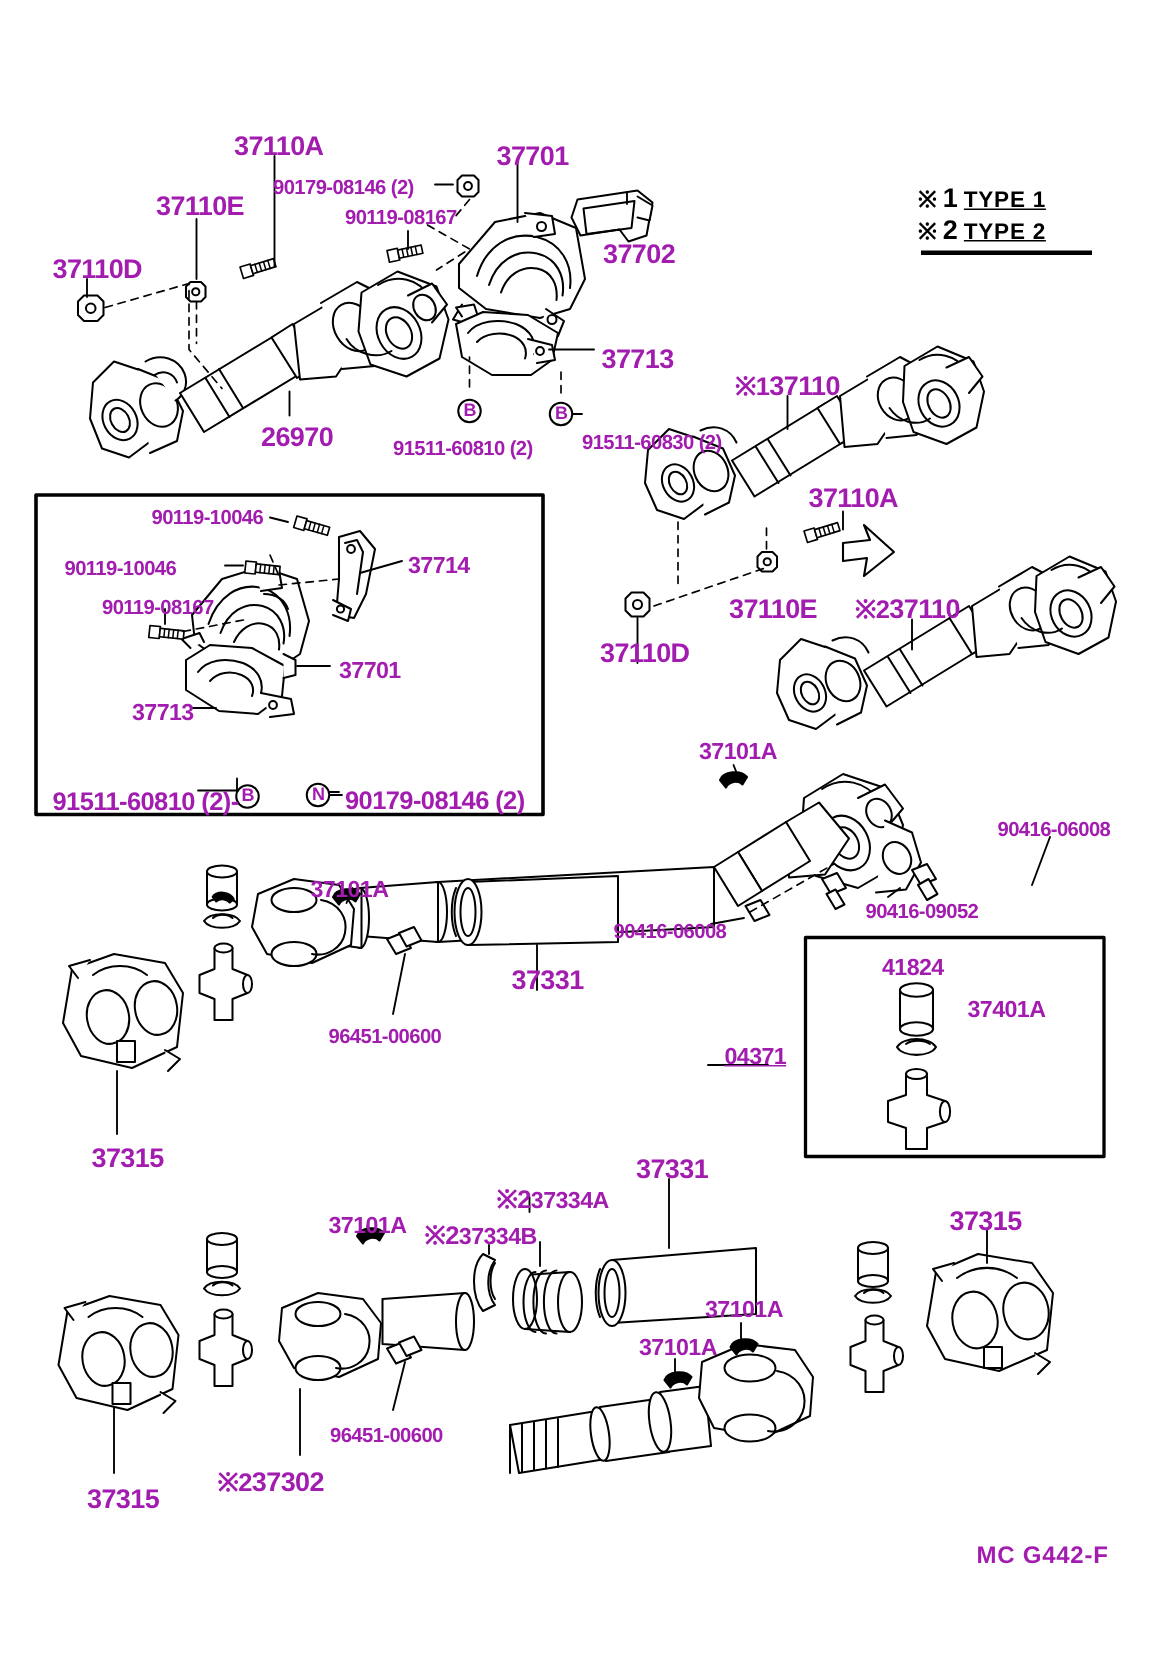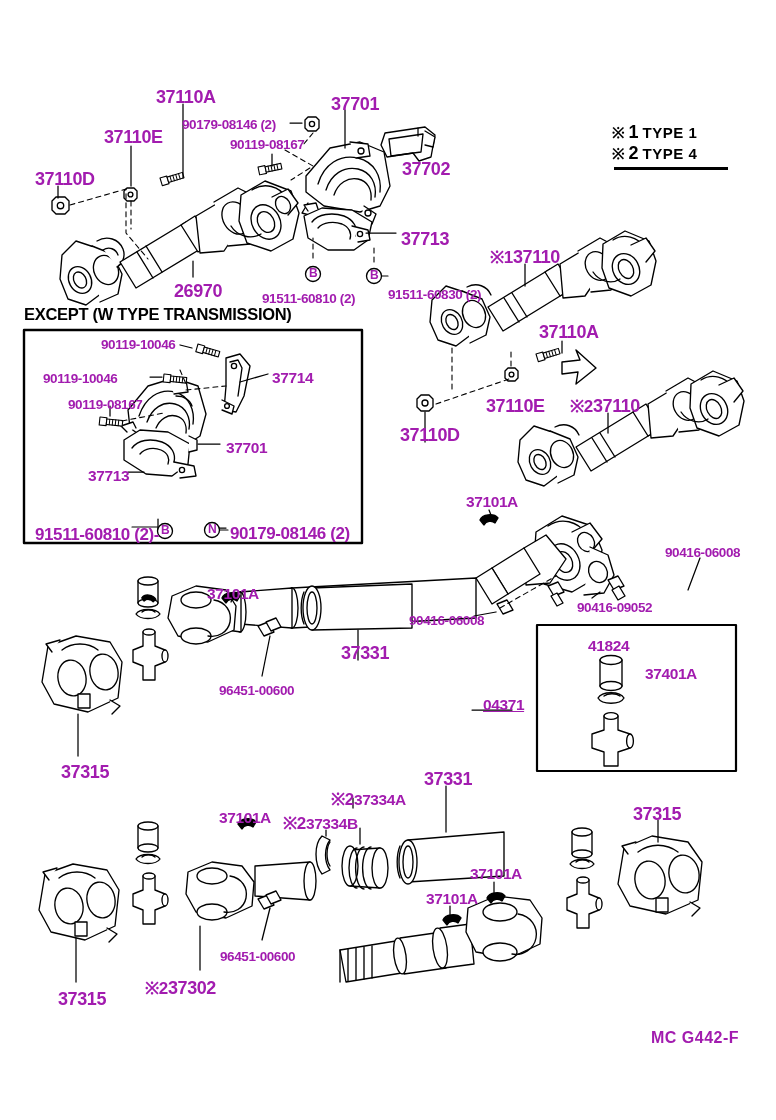--- a/index.html
+++ b/index.html
@@ -12,21 +12,21 @@
        letter-spacing:-0.4px;line-height:1;}
   .s18{font-size:18px;}
   .s16{font-size:15.5px;}
   .s14{font-size:13.5px;}
   .s13{font-size:17px;}
   .mk{font-size:17px;font-weight:bold;}
   .footer{font-size:16px;font-weight:bold;letter-spacing:0.5px;}
   .legend{position:absolute;left:612px;top:122px;}
   .legend .row{display:flex;align-items:baseline;gap:4px;height:21px;}
   .legend .num{font-size:18px;font-weight:bold;}
-  .legend .ty{font-size:15px;font-weight:bold;letter-spacing:0.5px;}
+  .legend .ty{font-size:15px;font-weight:bold;letter-spacing:0.5px;text-decoration:underline;}
   .legend .rule{width:114px;height:2.5px;background:#000;margin-top:3px;margin-left:2px;}
   .star{display:inline-block;font-size:15px;font-weight:bold;line-height:1;}
   .exceptline{position:absolute;left:24px;top:305px;font-size:16.5px;font-weight:bold;letter-spacing:-0.3px;}
 </style>
 </head>
 <body>
 
 <div id="stage">
 
   <svg id="art" viewBox="0 0 776 1120">
@@ -469,26 +469,25 @@
 
   <div class="legend">
     <div class="row">
       <span class="star">※</span>
       <span class="num">1</span>
       <span class="ty">TYPE 1</span>
     </div>
     <div class="row">
       <span class="star">※</span>
       <span class="num">2</span>
-      <span class="ty">TYPE 4</span>
+      <span class="ty">TYPE 2</span>
     </div>
     <div class="rule"></div>
   </div>
 
-  <div class="exceptline">EXCEPT (W TYPE TRANSMISSION)</div>
 
   <div class="lbl s18" style="left:156px;top:88px;">37110A</div>
   <div class="lbl s18" style="left:104px;top:128px;">37110E</div>
   <div class="lbl s18" style="left:35px;top:170px;">37110D</div>
   <div class="lbl s14" style="left:182px;top:118px;">90179-08146 (2)</div>
   <div class="lbl s14" style="left:230px;top:138px;">90119-08167</div>
   <div class="lbl s18" style="left:331px;top:95px;">37701</div>
   <div class="lbl s18" style="left:402px;top:112px;margin-top:48px;">37702</div>
   <div class="lbl s18" style="left:401px;top:230px;">37713</div>
   <div class="lbl s14" style="left:388px;top:288px;">91511-60830 (2)</div>

